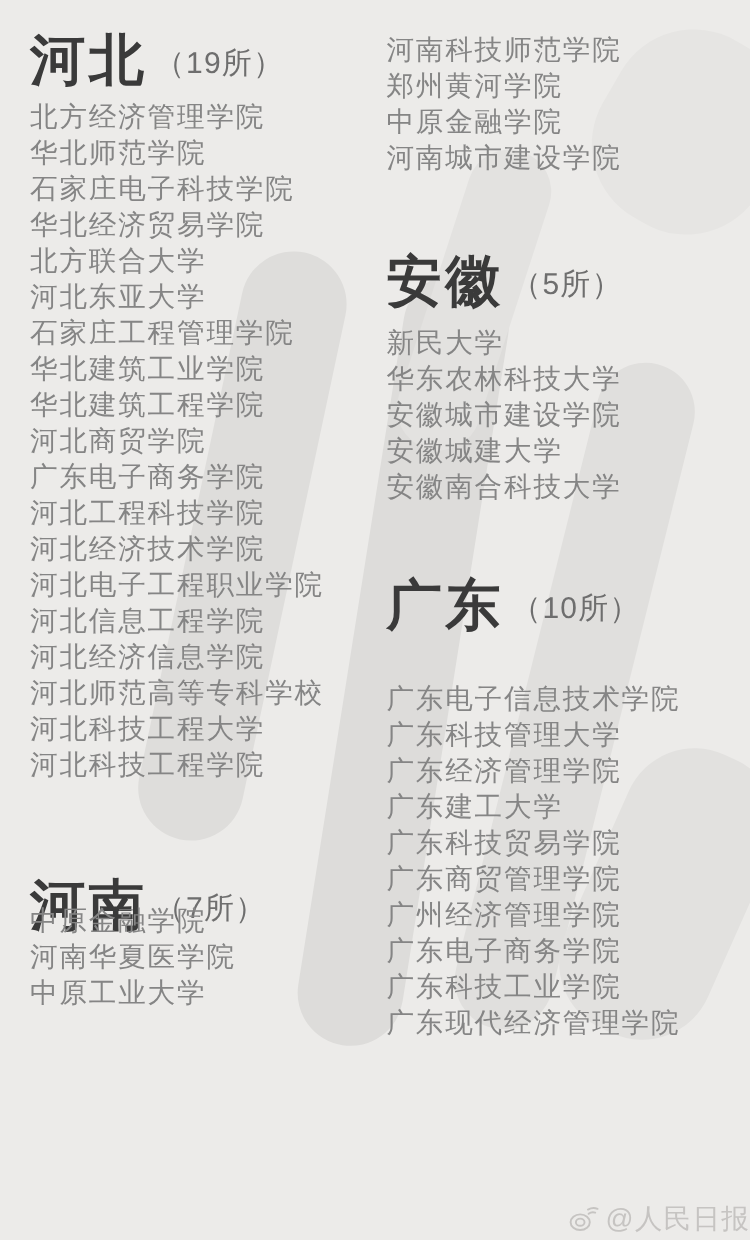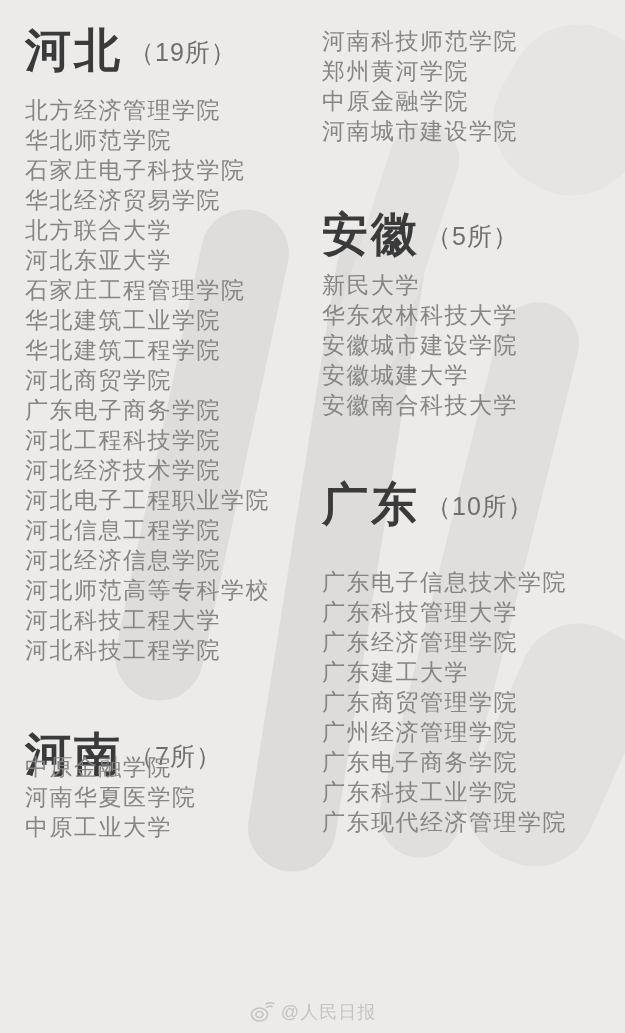--- a/index.html
+++ b/index.html
@@ -39,22 +39,22 @@
   .school-list {
     position: absolute; margin: 0; padding: 0; list-style: none;
   }
   .school-list li {
     font-size: 23px; line-height: 30px; color: #858585;
     letter-spacing: 1.5px; white-space: nowrap;
   }
 
   .footer {
     position: absolute; left: 0; right: 0; top: 1000px; z-index: 1;
-    display: flex; justify-content: center; align-items: center; gap: 6px;
-    color: #c6c4c2; font-size: 18px; letter-spacing: 1px;
+    display: flex; justify-content: flex-end; align-items: center; gap: 6px;
+    color: #c6c4c2; font-size: 23px; letter-spacing: 1px;
   }
   .footer svg { display: block; }
 </style>
 </head>
 <body>
 
 <div class="page">
 
   <div class="watermark">
     <div class="wm-bar wm-a"></div>
@@ -64,21 +64,21 @@
     <div class="wm-bar wm-e"></div>
     <div class="wm-bar wm-f"></div>
   </div>
 
   <div class="col col-left">
 
     <div class="section-header" style="top:20px">
       <span class="prov">河北</span><span class="count">（19所）</span>
     </div>
 
-    <ul class="school-list" style="top:95px">
+    <ul class="school-list" style="top:82px">
         <li class="school">北方经济管理学院</li>
         <li class="school">华北师范学院</li>
         <li class="school">石家庄电子科技学院</li>
         <li class="school">华北经济贸易学院</li>
         <li class="school">北方联合大学</li>
         <li class="school">河北东亚大学</li>
         <li class="school">石家庄工程管理学院</li>
         <li class="school">华北建筑工业学院</li>
         <li class="school">华北建筑工程学院</li>
         <li class="school">河北商贸学院</li>
@@ -128,20 +128,21 @@
 
     <div class="section-header" style="top:474px">
       <span class="prov">广东</span><span class="count">（10所）</span>
     </div>
 
     <ul class="school-list" style="top:567px">
         <li class="school">广东电子信息技术学院</li>
         <li class="school">广东科技管理大学</li>
         <li class="school">广东经济管理学院</li>
         <li class="school">广东建工大学</li>
+        <li class="school">广东科技贸易学院</li>
         <li class="school">广东商贸管理学院</li>
         <li class="school">广州经济管理学院</li>
         <li class="school">广东电子商务学院</li>
         <li class="school">广东科技工业学院</li>
         <li class="school">广东现代经济管理学院</li>
       </ul>
 
   </div>
 
   <div class="footer">

